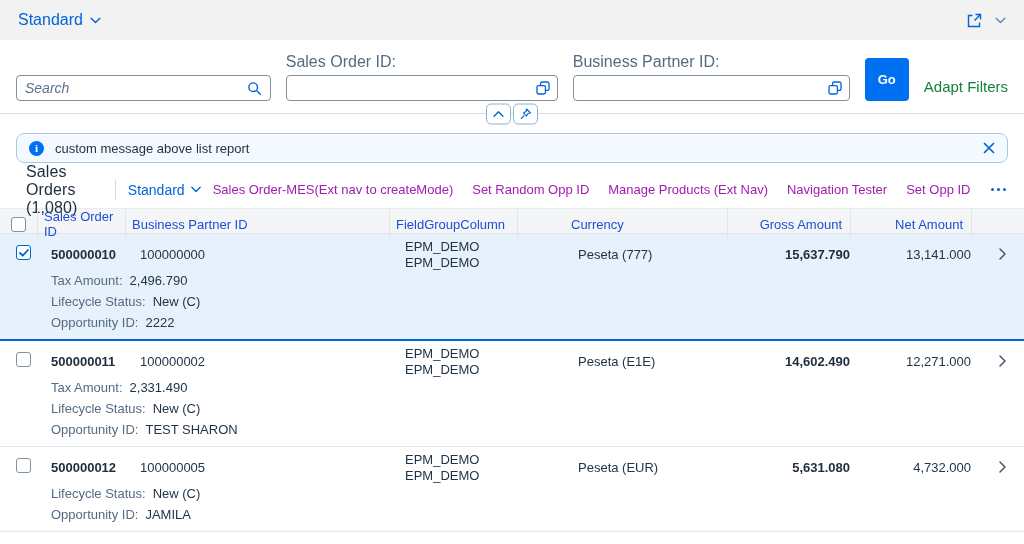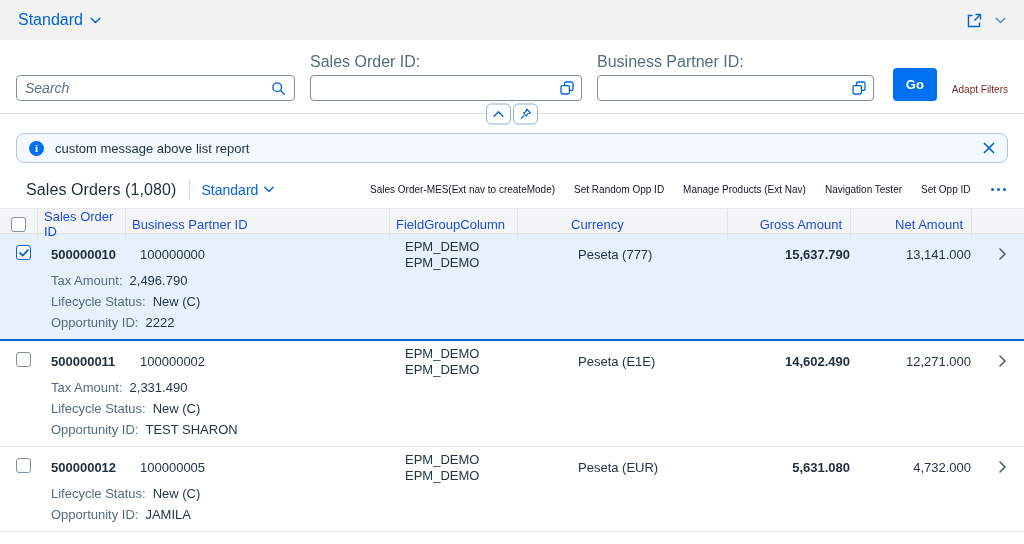--- a/index.html
+++ b/index.html
@@ -44,25 +44,25 @@
     height: 26px; border: 1px solid #83909d; border-radius: 4px;
     display: flex; align-items: center; padding: 0 7px; background: #fff;
   }
   .vw-so { width: 272px; }
   .vw-bp { width: 277px; }
   .value-input-wrap input {
     border: none; outline: none; flex: 1; font-size: 13px;
     font-family: "Liberation Sans", sans-serif; color: #223548; background: transparent;
   }
   .go-btn {
-    margin-left: auto; height: 33px; padding: 0 13px;
+    margin-left: auto; height: 43px; padding: 0 13px;
     background: #0070f2; color: #fff; border: none; border-radius: 4px;
     font-size: 13px; font-weight: 700; font-family: "Liberation Sans", sans-serif; cursor: pointer;
   }
-  .adapt-link { color: #7f1d1d; font-size: 10px; cursor: pointer; padding-bottom: 6px; white-space: nowrap; }
+  .adapt-link { color: #15803d; font-size: 15px; cursor: pointer; padding-bottom: 6px; white-space: nowrap; }
 
   
   .panel-divider { position: relative; border-top: 1px solid #d9dde1; height: 0; }
   .panel-btns {
     position: absolute; left: 50%; top: 0; transform: translate(-50%, -50%);
     display: flex; gap: 2px; background: transparent;
   }
   .panel-btn {
     width: 25px; height: 21px; background: #fff;
     border: 1px solid #88b2d6; border-radius: 5px;
@@ -84,21 +84,21 @@
   }
   .msg-text { color: #223548; }
   .msg-close { margin-left: auto; cursor: pointer; }
 
   
   .table-toolbar { height: 37px; display: flex; align-items: center; gap: 12px; padding: 0 17px 0 26px; }
   .table-title { font-size: 16px; color: #1d2d3e; letter-spacing: .1px; }
   .toolbar-sep { width: 1px; height: 20px; background: #d5d9dd; }
   .toolbar-variant { display: flex; align-items: center; gap: 6px; color: #0064d9; font-size: 14px; cursor: pointer; }
   .toolbar-actions { margin-left: auto; display: flex; align-items: center; gap: 19px; }
-  .action-link { color: #0f172a; font-size: 10px; cursor: pointer; white-space: nowrap; text-align: right; }
+  .action-link { color: #a21caf; font-size: 13px; cursor: pointer; white-space: nowrap; text-align: right; }
   .overflow-btn { display: flex; gap: 2.5px; align-items: center; cursor: pointer; padding: 4px 1px; }
   .overflow-btn i { width: 3.5px; height: 3.5px; border-radius: 50%; background: #0064d9; }
 
   
   .grid-cols {
     display: grid;
     grid-template-columns: 29px 88px 264px 128px 210px 123px 121px 29px;
   }
   .table-header {
     height: 26px; background: #f4f5f6;

